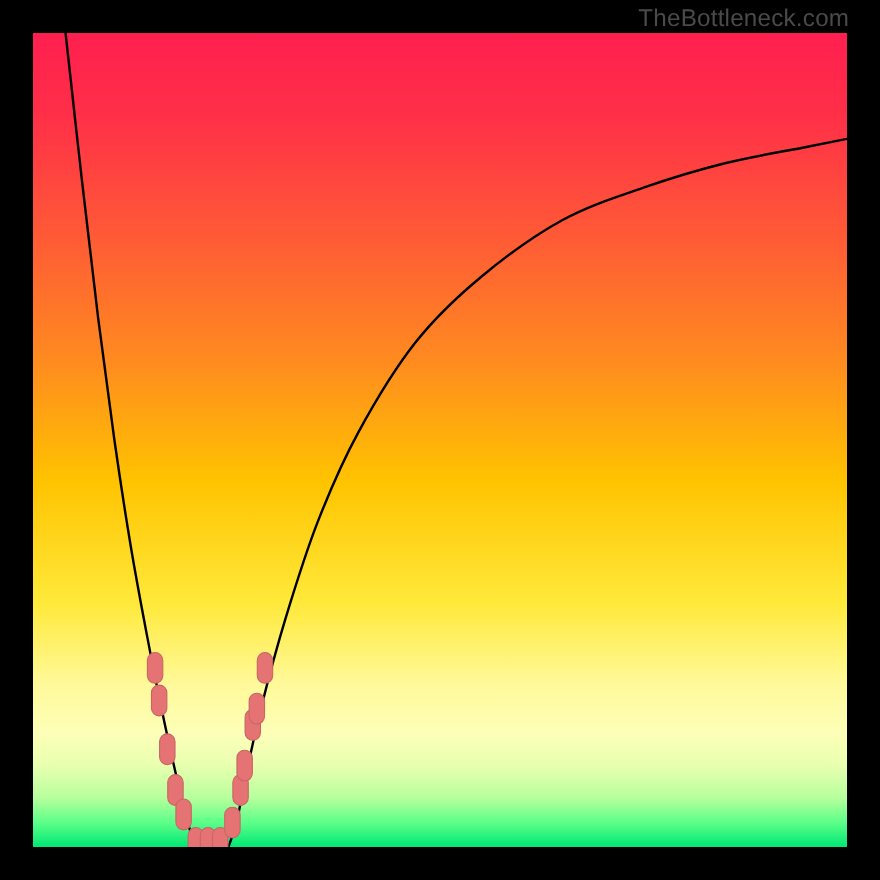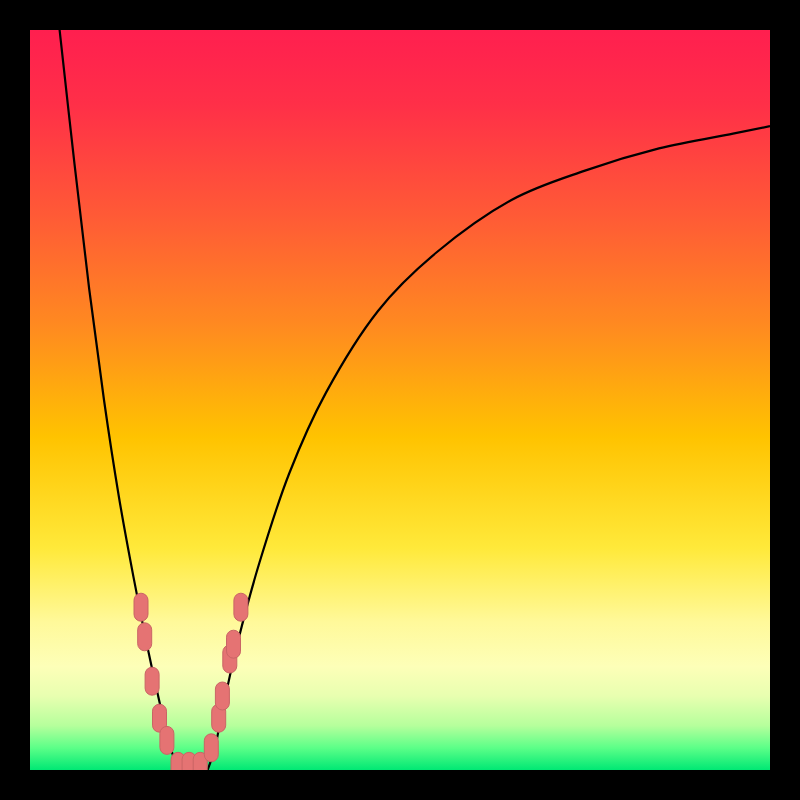--- a/index.html
+++ b/index.html
@@ -40,20 +40,21 @@
     color: #4a4a4a;
     font-size: 22px;
     font-weight: 500;
     letter-spacing: 0.2px;
   }
 </style>
 </head>
 <body>
 
 <div class="frame">
+  <div class="watermark">TheBottleneck.com</div>
 
   <div class="plot">
     <svg class="gradient" viewBox="0 0 740 740" preserveAspectRatio="none">
       <defs>
         <linearGradient id="bg" x1="0" y1="0" x2="0" y2="1">
             <stop offset="0%" stop-color="#ff1f4f"></stop>
             <stop offset="10%" stop-color="#ff2f48"></stop>
             <stop offset="25%" stop-color="#ff5a36"></stop>
             <stop offset="40%" stop-color="#ff8a20"></stop>
             <stop offset="55.00000000000001%" stop-color="#ffc300"></stop>

